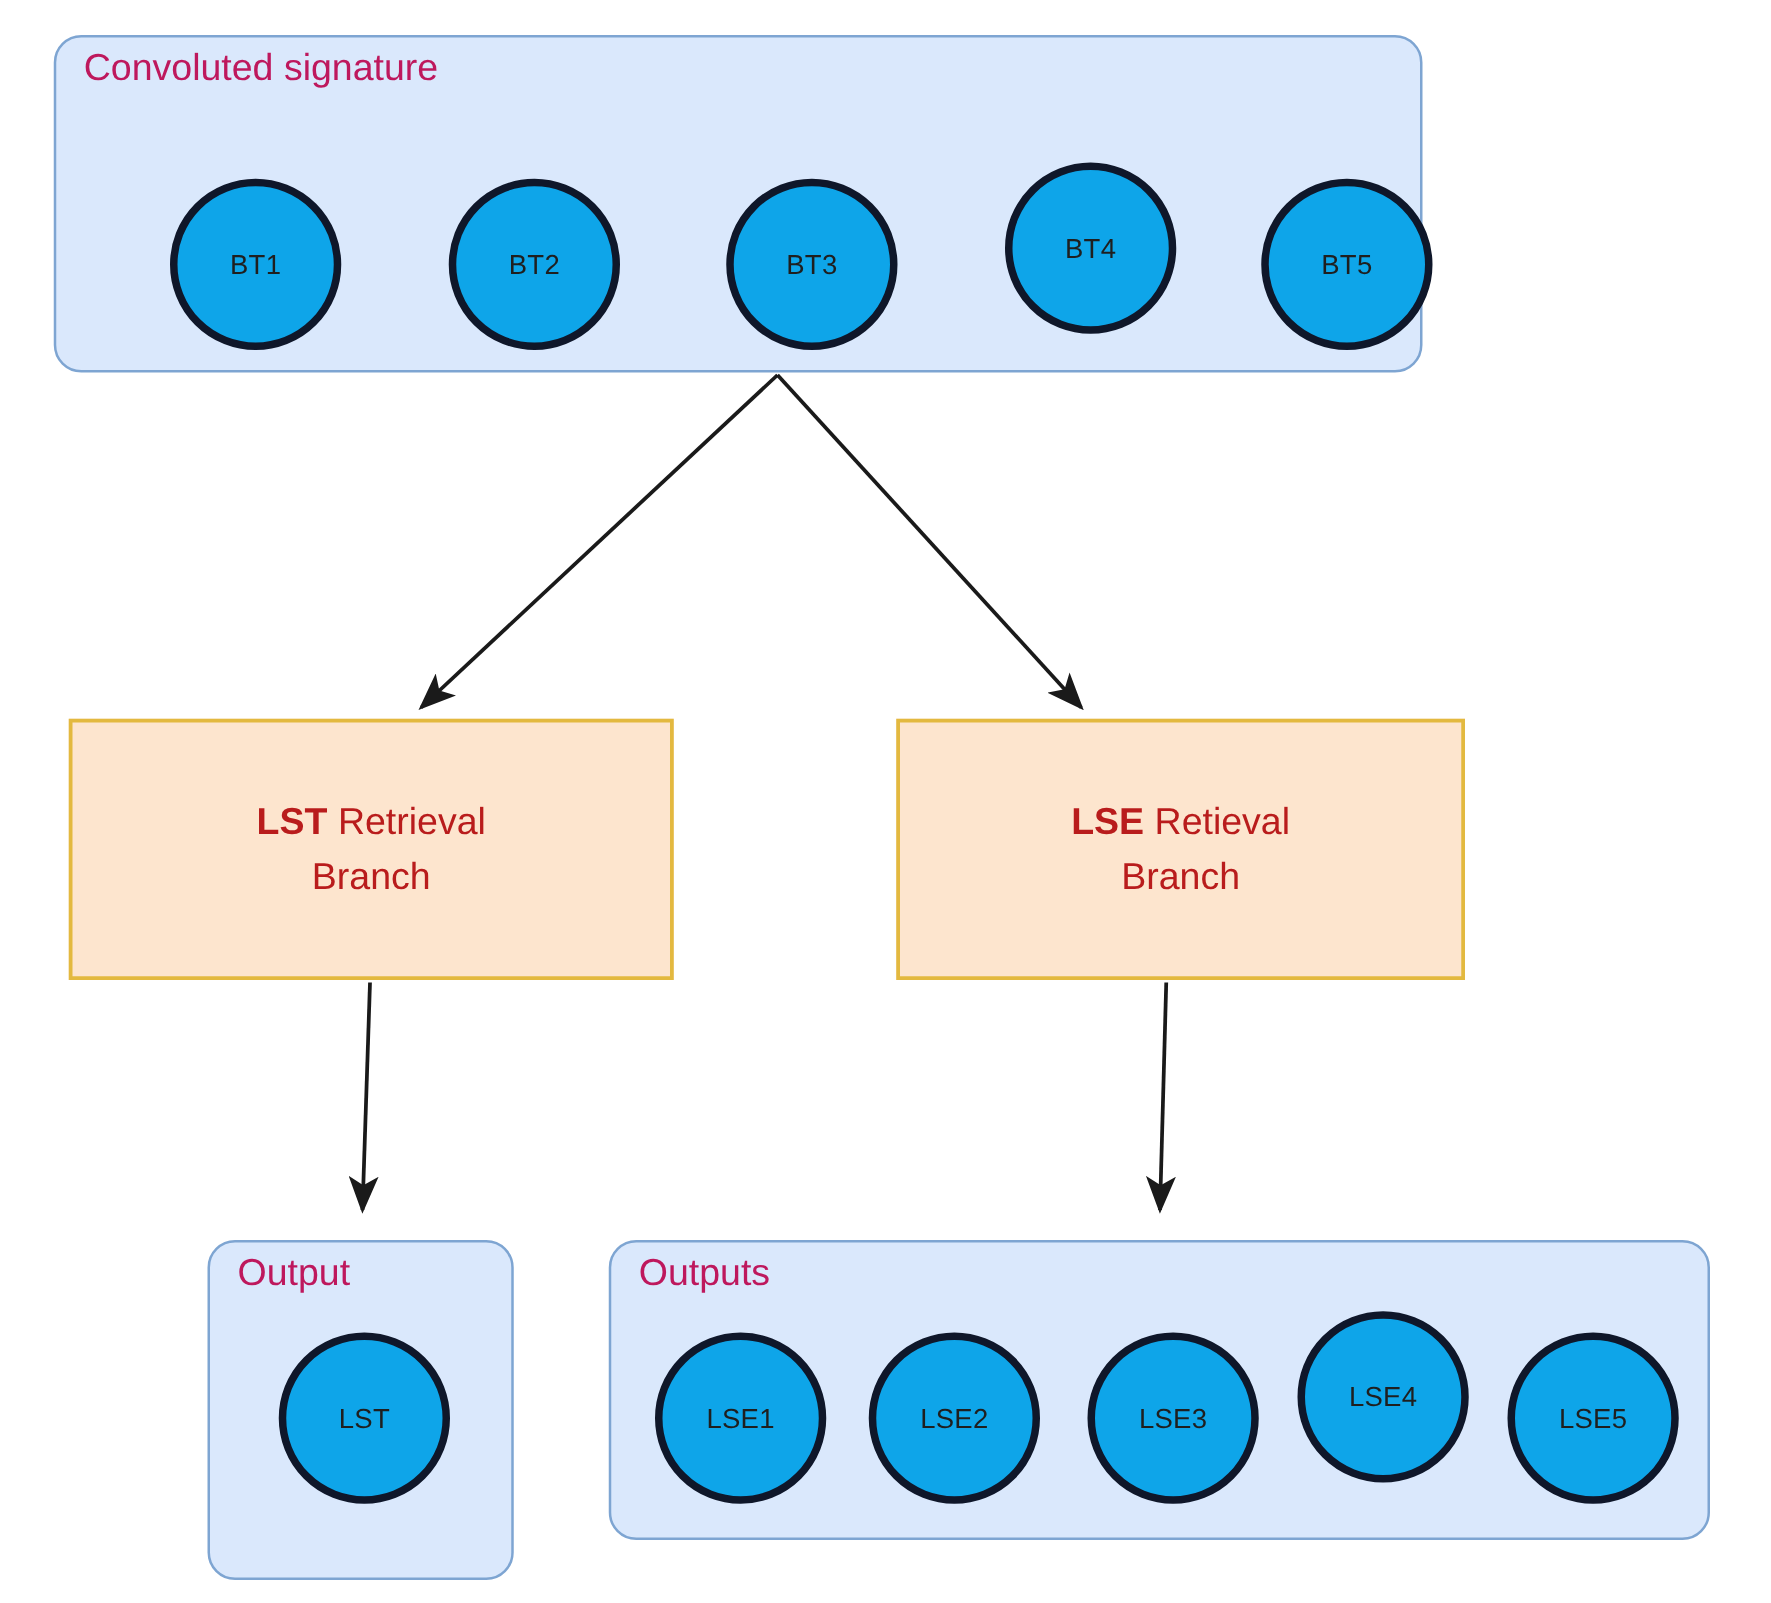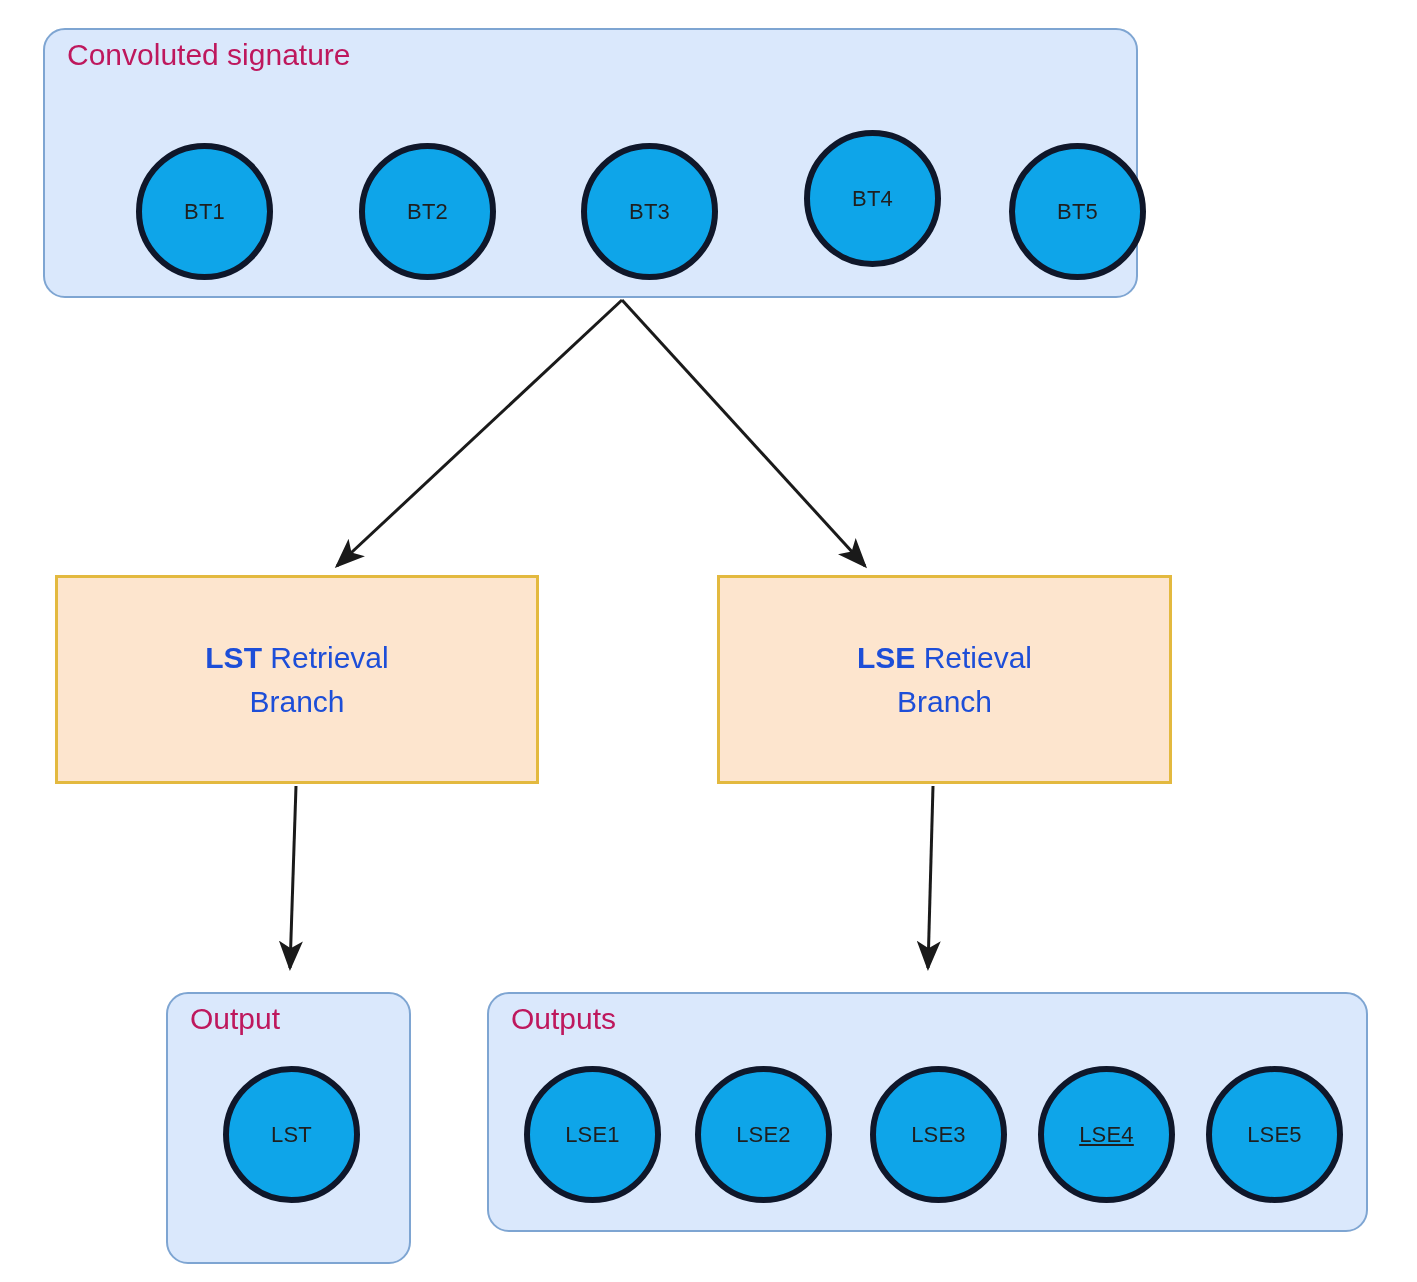--- a/index.html
+++ b/index.html
@@ -52,21 +52,21 @@
   .branch-box {
     position: absolute;
     background: #fde5ce;
     border: 3px solid #e3b93f;
     box-sizing: border-box;
     display: flex;
     align-items: center;
     justify-content: center;
     text-align: center;
     font-size: 30px;
-    color: #1d4ed8;
+    color: #b91c1c;
     line-height: 1.45;
   }
   .branch-box .strong {
     font-weight: bold;
   }
   
   #connectors {
     position: absolute;
     left: 0;
     top: 0;
@@ -124,17 +124,17 @@
     <div class="group-label">Output</div>
     <div class="node-circle" style="left:55px; top:72px; width:137px; height:137px;">LST</div>
   </div>
 
   <div class="group-box" style="left:487px; top:992px; width:881px; height:240px;">
     <div class="group-label">Outputs</div>
 
     <div class="node-circle" style="left:35px; top:72px; width:137px; height:137px;">LSE1</div>
     <div class="node-circle" style="left:206px; top:72px; width:137px; height:137px;">LSE2</div>
     <div class="node-circle" style="left:381px; top:72px; width:137px; height:137px;">LSE3</div>
-    <div class="node-circle" style="left:549px; top:72px; width:137px; height:137px;text-decoration:underline;">LSE4</div>
+    <div class="node-circle" style="left:549px; top:55px; width:137px; height:137px;">LSE4</div>
     <div class="node-circle" style="left:717px; top:72px; width:137px; height:137px;">LSE5</div>
   </div>
 
 </div>
 
 </body></html>

